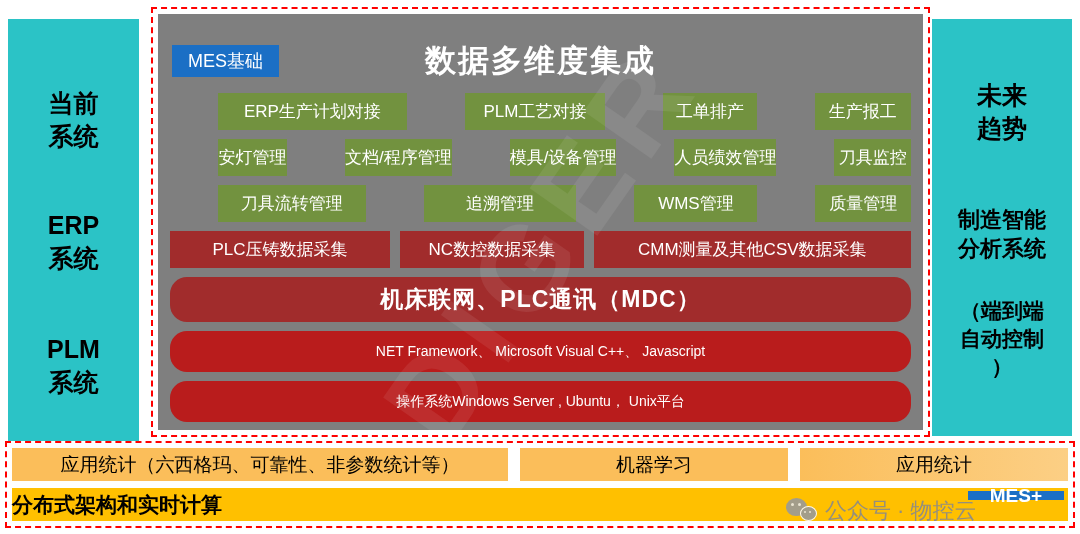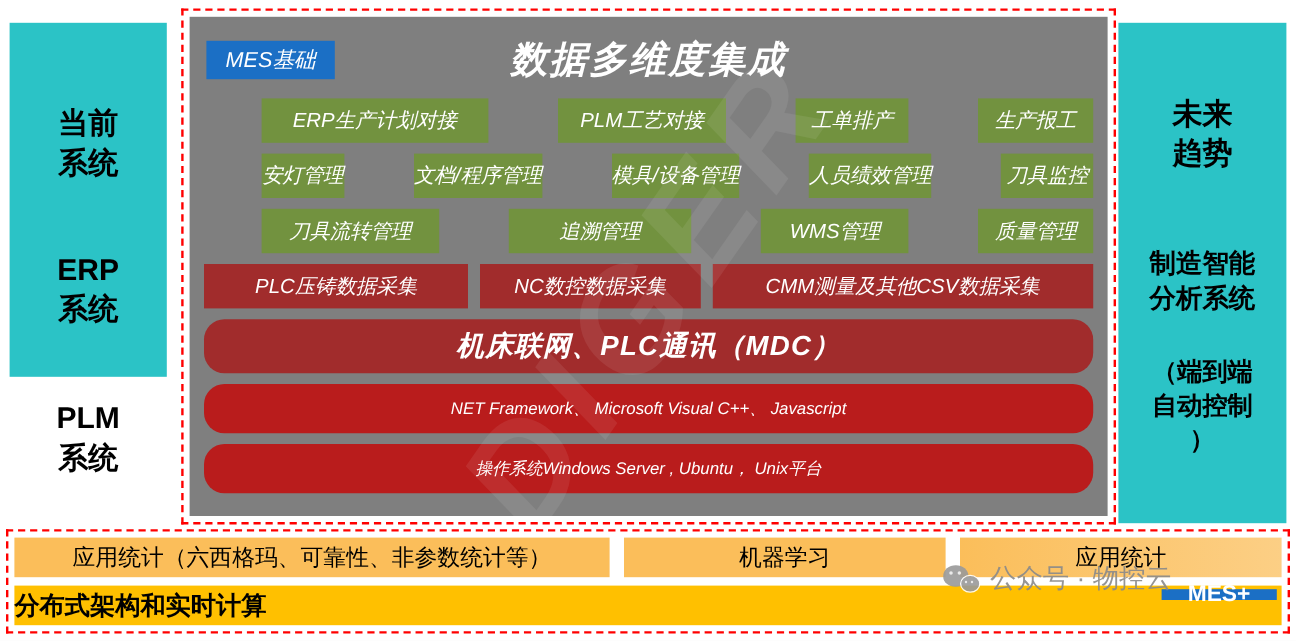--- a/index.html
+++ b/index.html
@@ -2,32 +2,32 @@
 <html><head>
 <meta charset="utf-8">
 <style>
   html,body{margin:0;padding:0;background:#ffffff;}
   body{font-family:"Liberation Sans","DejaVu Sans",sans-serif;}
   .stage{position:relative;width:1080px;height:534px;background:#ffffff;overflow:hidden;}
 
   
   .side-panel{position:absolute;background:#2BC3C6;display:flex;flex-direction:column;align-items:center;color:#000;}
   .side-panel .pt{white-space:pre-line;text-align:center;font-weight:600;line-height:1.32;}
-  .left-panel{left:8px;top:19px;width:131px;height:295px;}
+  .left-panel{left:8px;top:19px;width:131px;height:463px;}
   .right-panel{left:932px;top:19px;width:140px;height:417px;}
   .lp-1{margin-top:68px;font-size:25px;}
   .lp-2{margin-top:56px;font-size:25px;}
   .lp-3{margin-top:58px;font-size:25px;}
   .rp-1{margin-top:60px;font-size:25px;}
   .rp-2{margin-top:60px;font-size:22px;}
   .rp-3{margin-top:34px;font-size:21px;}
 
   
   .center-frame{position:absolute;left:151px;top:7px;width:779px;height:430px;border:2px dashed #FF0000;background:#ffffff;box-sizing:border-box;padding:5px;}
-  .gray-panel{position:relative;width:100%;height:100%;background:#7F7F7F;box-sizing:border-box;padding:13px 12px;display:flex;flex-direction:column;gap:9px;overflow:hidden;font-style:italic;}
+  .gray-panel{position:relative;width:100%;height:100%;background:#7F7F7F;box-sizing:border-box;padding:24px 12px;display:flex;flex-direction:column;gap:9px;overflow:hidden;}
   .mes-header{position:relative;height:46px;flex:none;}
   .mes-badge{position:absolute;left:2px;top:7px;background:#1B6FC5;color:#fff;font-size:18px;padding:4px 16px;}
   .mes-title{display:block;text-align:center;line-height:46px;color:#fff;font-size:31px;font-weight:bold;letter-spacing:2px;}
   .mrow{display:flex;gap:10px;flex:none;height:37px;}
   .cell{display:flex;align-items:center;justify-content:center;color:#fff;font-size:17px;white-space:nowrap;}
   .green{background:#72923F;margin-left:48px;}
   .dred{background:#A12C2C;}
   .wide{flex:none;display:flex;align-items:center;justify-content:center;color:#fff;border-radius:17px;}
   .red-wide{height:45px;background:#A12C2C;font-size:23px;font-weight:bold;letter-spacing:1px;}
   .gray-row{height:41px;background:#b91c1c;font-size:14px;}
@@ -35,21 +35,21 @@
 
   
   .bottom-frame{position:absolute;left:5px;top:441px;width:1070px;height:87px;border:2px dashed #FF0000;background:#ffffff;box-sizing:border-box;padding:5px;display:flex;flex-direction:column;gap:7px;}
   .brow1{display:flex;gap:12px;height:33px;flex:none;}
   .obox{display:flex;align-items:center;justify-content:center;background:#FBBE5A;color:#000;font-size:19px;white-space:nowrap;}
   .obox.grad{background:linear-gradient(90deg,#FBBE5A,#FCCF85);}
   .brow2{position:relative;height:33px;flex:none;background:#FFC000;display:flex;align-items:center;justify-content:flex-start;color:#000;font-size:21px;font-weight:600;}
   .mes-plus{position:absolute;right:4px;top:3px;bottom:21px;display:flex;align-items:center;justify-content:center;background:#1B6FC5;color:#fff;font-size:19px;font-weight:bold;padding:0 22px;}
 
   
-  .wm-caption{position:absolute;left:786px;top:467px;display:flex;align-items:flex-end;gap:9px;color:#8a8a8a;font-size:22px;opacity:0.9;z-index:5;pointer-events:none;}
+  .wm-caption{position:absolute;left:786px;top:496px;display:flex;align-items:center;gap:9px;color:#8a8a8a;font-size:22px;opacity:0.9;z-index:5;pointer-events:none;}
   .wechat-icon{position:relative;width:30px;height:26px;display:inline-block;}
   .wechat-icon .b1{position:absolute;left:0;top:0;width:21px;height:18px;background:#9a9a9a;border-radius:50% 50% 48% 48%;}
   .wechat-icon .b1:before{content:"";position:absolute;left:5px;top:5px;width:3px;height:3px;border-radius:50%;background:#e8e8e8;}
   .wechat-icon .b1:after{content:"";position:absolute;left:12px;top:5px;width:3px;height:3px;border-radius:50%;background:#e8e8e8;}
   .wechat-icon .b2{position:absolute;left:14px;top:8px;width:15px;height:13px;background:#9a9a9a;border-radius:50%;border:1px solid #ffffff;}
   .wechat-icon .b2:before{content:"";position:absolute;left:3px;top:4px;width:2px;height:2px;border-radius:50%;background:#e8e8e8;}
   .wechat-icon .b2:after{content:"";position:absolute;left:8px;top:4px;width:2px;height:2px;border-radius:50%;background:#e8e8e8;}
 </style>
 </head>
 <body>

